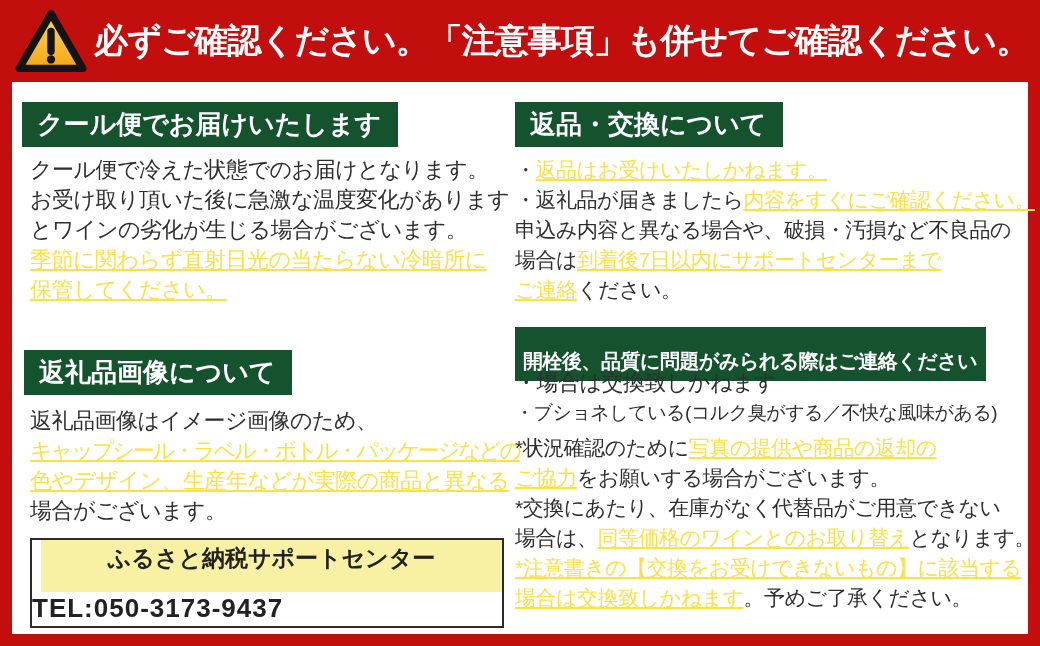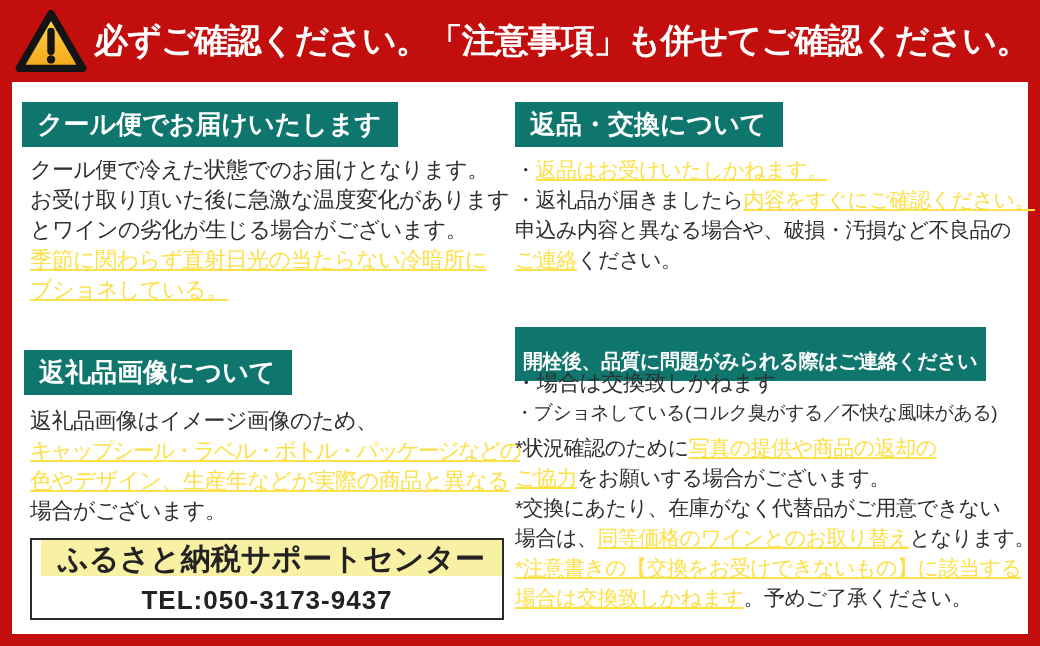--- a/index.html
+++ b/index.html
@@ -25,21 +25,21 @@
   .header-title{
     position:absolute;left:94px;top:0;height:82px;
     display:flex;align-items:center;
     color:#ffffff;font-size:34px;font-weight:bold;
     letter-spacing:-1px;white-space:nowrap;
   }
   
   .hbox{
     position:absolute;
     display:inline-block;
-    background:#0f766e;color:#ffffff;font-weight:bold;
+    background:#14532d;color:#ffffff;font-weight:bold;
     font-size:26px;line-height:1;
     padding:9px 17px 10px 15px;
     white-space:nowrap;
   }
   .hbox.small{
     font-size:20px;padding:24px 9px 10px 8px;letter-spacing:-0.5px;
   }
   
   .para{position:absolute;}
   .line{line-height:30px;white-space:nowrap;}
@@ -57,27 +57,27 @@
   .h-image{left:24px;top:350px;}
   .h-returns{left:515px;top:102px;}
   .h-quality{left:515px;top:327px;}
   
   .tel-box{
     position:absolute;left:30px;top:538px;width:470px;
     border:2px solid #2b2b2b;background:#ffffff;
   }
   .tel-name{
     background:#f8f0a3;color:#222222;
-    font-size:30px;font-weight:bold;text-align:center;
-    height:36px;line-height:37px;white-space:nowrap;margin-left:9px;
+    font-size:23px;font-weight:bold;text-align:center;
+    height:52px;line-height:37px;white-space:nowrap;margin-left:9px;
   }
   .tel-number{
     background:#ffffff;color:#222222;
-    font-size:26px;font-weight:bold;text-align:center;
-    height:34px;line-height:33px;letter-spacing:1px;white-space:nowrap;margin-top:8px;
+    font-size:26px;font-weight:bold;
+    height:34px;line-height:33px;letter-spacing:1px;white-space:nowrap;
   }
 </style>
 </head>
 <body>
 
 <div class="page">
 
   <div class="header">
     <svg class="warn-icon" viewBox="0 0 100 92" aria-hidden="true">
       <defs>
@@ -94,41 +94,42 @@
   </div>
 
   <div class="content"></div>
 
   <div class="hbox h-cool">クール便でお届けいたします</div>
   <div class="para p-left1">
       <div class="line"><span class="t-black">クール便で冷えた状態でのお届けとなります。</span></div>
       <div class="line"><span class="t-black">お受け取り頂いた後に急激な温度変化があります</span></div>
       <div class="line"><span class="t-black">とワインの劣化が生じる場合がございます。</span></div>
       <div class="line"><span class="t-red">季節に関わらず直射日光の当たらない冷暗所に</span></div>
-      <div class="line"><span class="t-red">ブショネしている。</span></div>
+      <div class="line"><span class="t-red">保管してください。</span></div>
     </div>
 
   <div class="hbox h-image">返礼品画像について</div>
   <div class="para p-left2">
       <div class="line"><span class="t-black">返礼品画像はイメージ画像のため、</span></div>
       <div class="line tight"><span class="t-red">キャップシール・ラベル・ボトル・パッケージなどの</span></div>
       <div class="line"><span class="t-red">色やデザイン、生産年などが実際の商品と異なる</span></div>
       <div class="line"><span class="t-black">場合がございます。</span></div>
     </div>
 
   <div class="tel-box">
     <div class="tel-name">ふるさと納税サポートセンター</div>
     <div class="tel-number">TEL:050-3173-9437</div>
   </div>
 
   <div class="hbox h-returns">返品・交換について</div>
   <div class="para p-right1">
       <div class="line"><span class="t-black">・</span><span class="t-red">返品はお受けいたしかねます。</span></div>
       <div class="line"><span class="t-black">・返礼品が届きましたら</span><span class="t-red">内容をすぐにご確認ください。</span></div>
       <div class="line"><span class="t-black">申込み内容と異なる場合や、破損・汚損など不良品の</span></div>
+      <div class="line"><span class="t-black">場合は</span><span class="t-red">到着後7日以内にサポートセンターまで</span></div>
       <div class="line"><span class="t-red">ご連絡</span><span class="t-black">ください。</span></div>
     </div>
 
   <div class="hbox small h-quality">開栓後、品質に問題がみられる際はご連絡ください</div>
   <div class="para p-bullets">
       <div class="line"><span class="t-black">・場合は交換致しかねます</span></div>
       <div class="line small"><span class="t-black">・ブショネしている(コルク臭がする／不快な風味がある)</span></div>
     </div>
   <div class="para p-notes">
       <div class="line"><span class="t-black">*状況確認のために</span><span class="t-red">写真の提供や商品の返却の</span></div>

